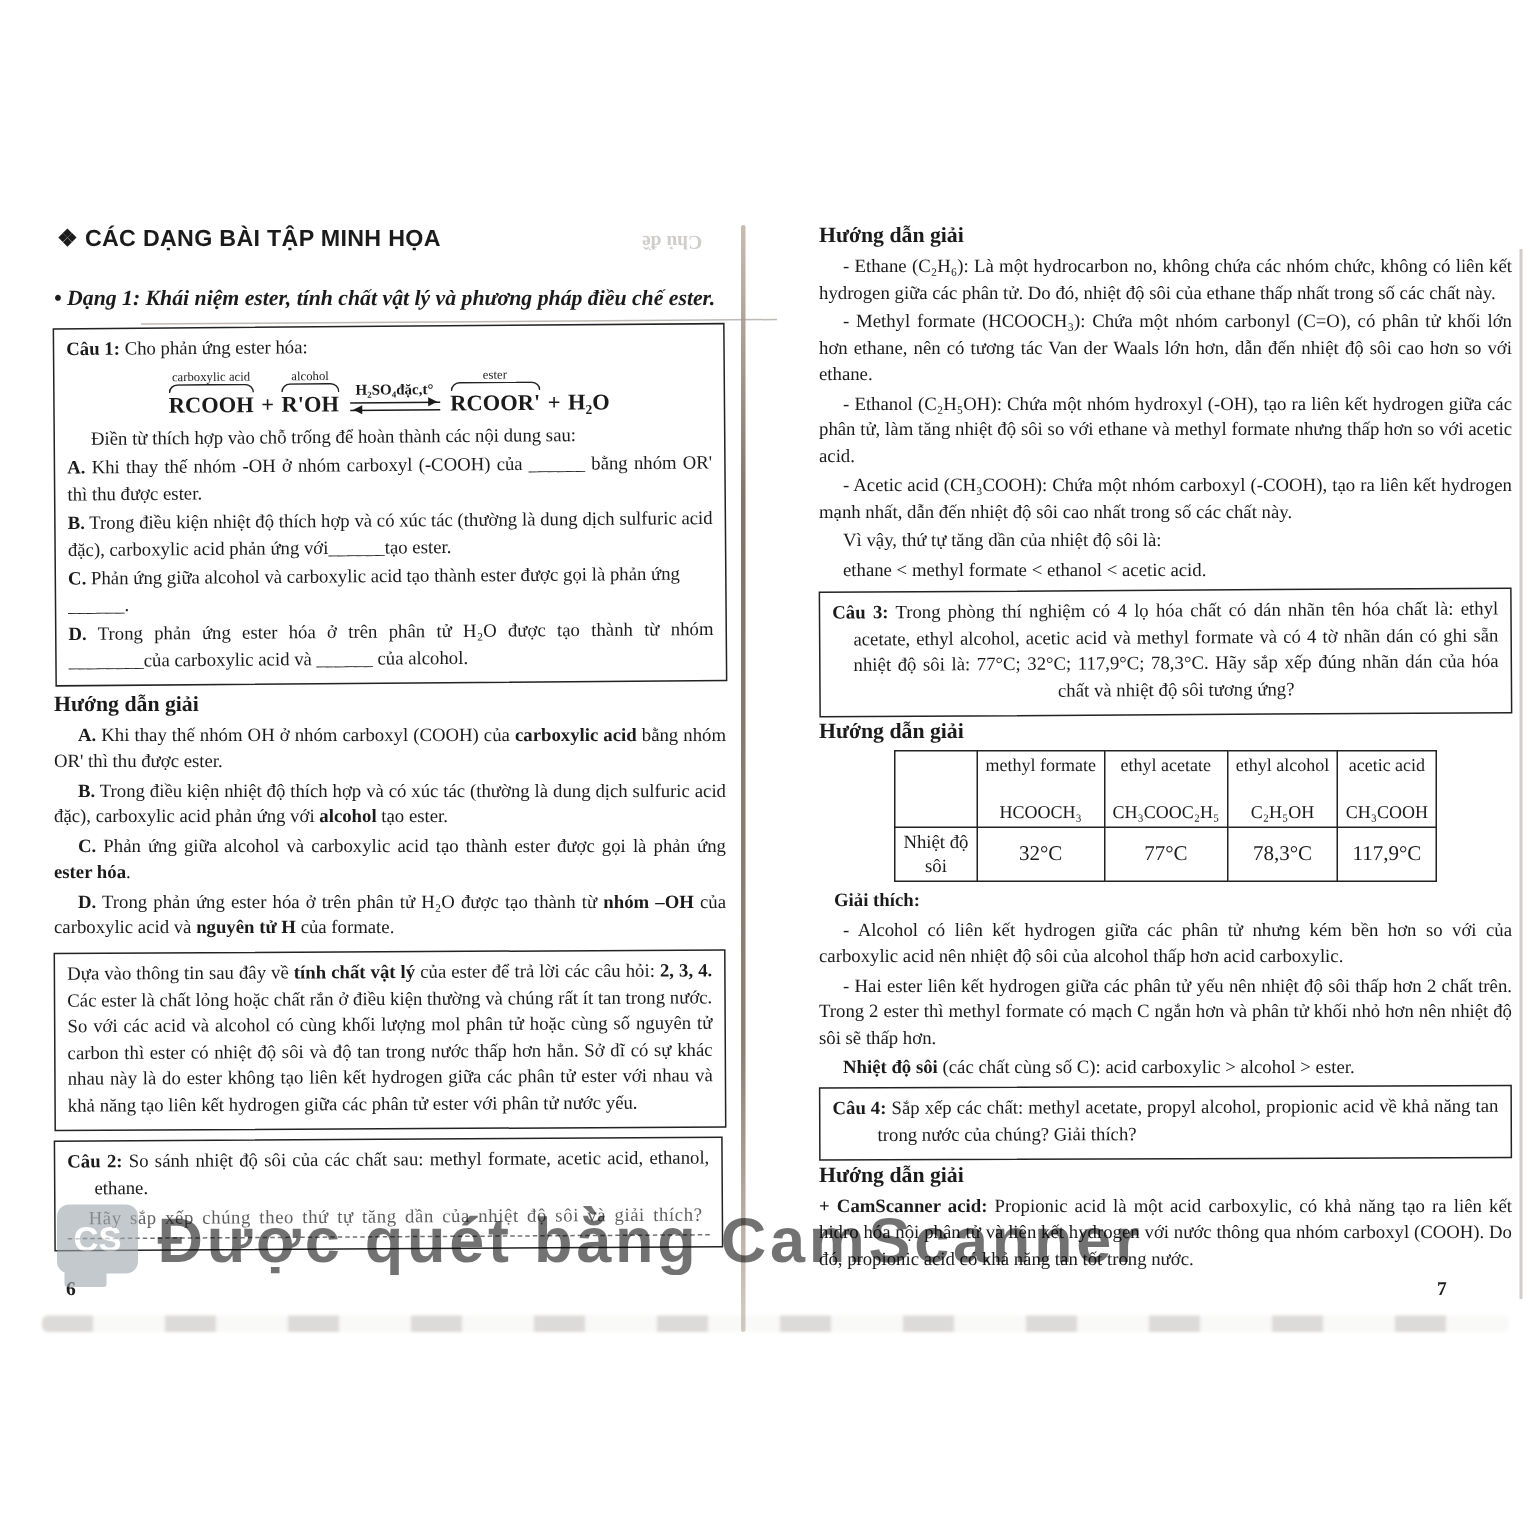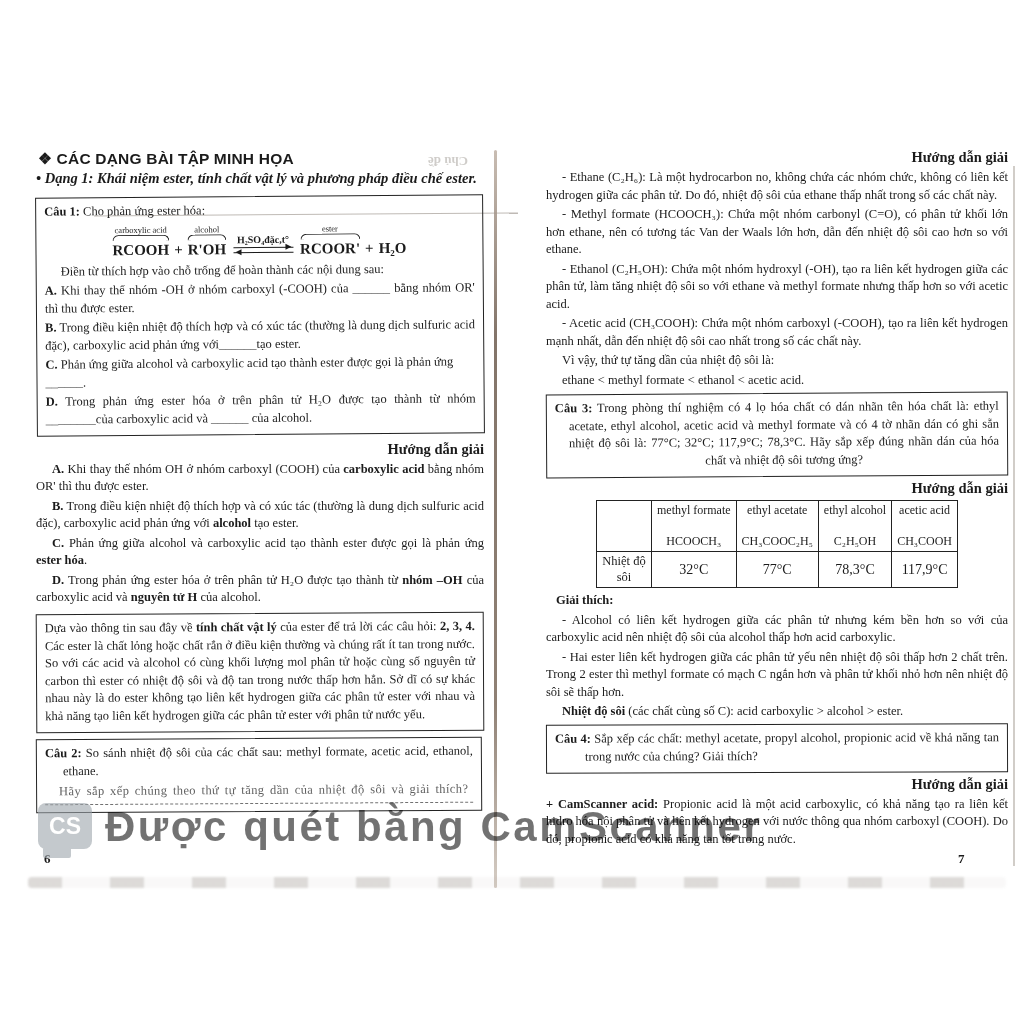--- a/index.html
+++ b/index.html
@@ -11,25 +11,25 @@
   .page { position:absolute; }
   #left-page  { left:36px;  top:150px; width:448px; }
   #right-page { left:546px; top:146px; width:462px; }
 
   .t { font-size:12.5px; line-height:1.4; margin:0 0 2px 0; text-align:justify; }
   .ind { text-indent:16px; }
   .hang { padding-left:18px; text-indent:-18px; }
   .hang2 { padding-left:14px; text-indent:-14px; }
   .hang3 { padding-left:30px; text-indent:-30px; }
   .b { font-weight:700; }
-  .hdg { text-align:right; font-weight:700; font-size:14.5px; margin:3px 0 3px; }
+  .hdg { text-align:left; font-weight:700; font-size:14.5px; margin:3px 0 3px; }
 
   .section-header {
     font-family:"Liberation Sans", sans-serif; font-weight:700;
-    font-size:15.5px; margin:0 0 0 2px; letter-spacing:.2px;
+    font-size:15.5px; margin:0 0 20px 2px; letter-spacing:.2px;
   }
   .dang1 {
     font-weight:700; font-style:italic; font-size:14.5px; line-height:1.5;
     margin:0 0 6px 0; text-align:justify;
   }
   .dang1-underline {
     position:absolute; left:58px; top:64px; width:424px; height:1px;
     background:#8b8178; opacity:.55; transform:rotate(-.4deg);
   }
 
@@ -159,21 +159,21 @@
     <p class="t"><span class="b">A.</span><span> Khi thay thế nhóm -OH ở nhóm carboxyl (-COOH) của ______ bằng nhóm OR' thì thu được ester.</span></p>
     <p class="t"><span class="b">B.</span><span> Trong điều kiện nhiệt độ thích hợp và có xúc tác (thường là dung dịch sulfuric acid đặc), carboxylic acid phản ứng với______tạo ester.</span></p>
     <p class="t"><span class="b">C.</span><span> Phản ứng giữa alcohol và carboxylic acid tạo thành ester được gọi là phản ứng</span><br><span>______.</span></p>
     <p class="t"><span class="b">D.</span><span> Trong phản ứng ester hóa ở trên phân tử H₂O được tạo thành từ nhóm ________của carboxylic acid và ______ của alcohol.</span></p>
   </div>
 
   <div class="hdg">Hướng dẫn giải</div>
   <p class="t ind"><span class="b">A.</span><span> Khi thay thế nhóm OH ở nhóm carboxyl (COOH) của </span><span class="b">carboxylic acid</span><span> bằng nhóm OR' thì thu được ester.</span></p>
   <p class="t ind"><span class="b">B.</span><span> Trong điều kiện nhiệt độ thích hợp và có xúc tác (thường là dung dịch sulfuric acid đặc), carboxylic acid phản ứng với </span><span class="b">alcohol</span><span> tạo ester.</span></p>
   <p class="t ind"><span class="b">C.</span><span> Phản ứng giữa alcohol và carboxylic acid tạo thành ester được gọi là phản ứng </span><span class="b">ester hóa</span><span>.</span></p>
-  <p class="t ind"><span class="b">D.</span><span> Trong phản ứng ester hóa ở trên phân tử H₂O được tạo thành từ </span><span class="b">nhóm –OH</span><span> của carboxylic acid và </span><span class="b">nguyên tử H</span><span> của alcohol.</span></p>
+  <p class="t ind"><span class="b">D.</span><span> Trong phản ứng ester hóa ở trên phân tử H₂O được tạo thành từ </span><span class="b">nhóm –OH</span><span> của carboxylic acid và </span><span class="b">nguyên tử H</span><span> của formate.</span></p>
 
   <div class="qbox" id="info-box">
     <p class="t"><span>Dựa vào thông tin sau đây về </span><span class="b">tính chất vật lý</span><span> của ester để trả lời các câu hỏi: </span><span class="b">2, 3, 4.</span><span> Các ester là chất lỏng hoặc chất rắn ở điều kiện thường và chúng rất ít tan trong nước. So với các acid và alcohol có cùng khối lượng mol phân tử hoặc cùng số nguyên tử carbon thì ester có nhiệt độ sôi và độ tan trong nước thấp hơn hẳn. Sở dĩ có sự khác nhau này là do ester không tạo liên kết hydrogen giữa các phân tử ester với nhau và khả năng tạo liên kết hydrogen giữa các phân tử ester với phân tử nước yếu.</span></p>
   </div>
 
   <div class="qbox" id="cau2-box">
     <p class="t hang"><span class="b">Câu 2:</span><span> So sánh nhiệt độ sôi của các chất sau: methyl formate, acetic acid, ethanol, ethane.</span></p>
     <span class="t faded-line">Hãy sắp xếp chúng theo thứ tự tăng dần của nhiệt độ sôi và giải thích?</span>
   </div>
 </div>

